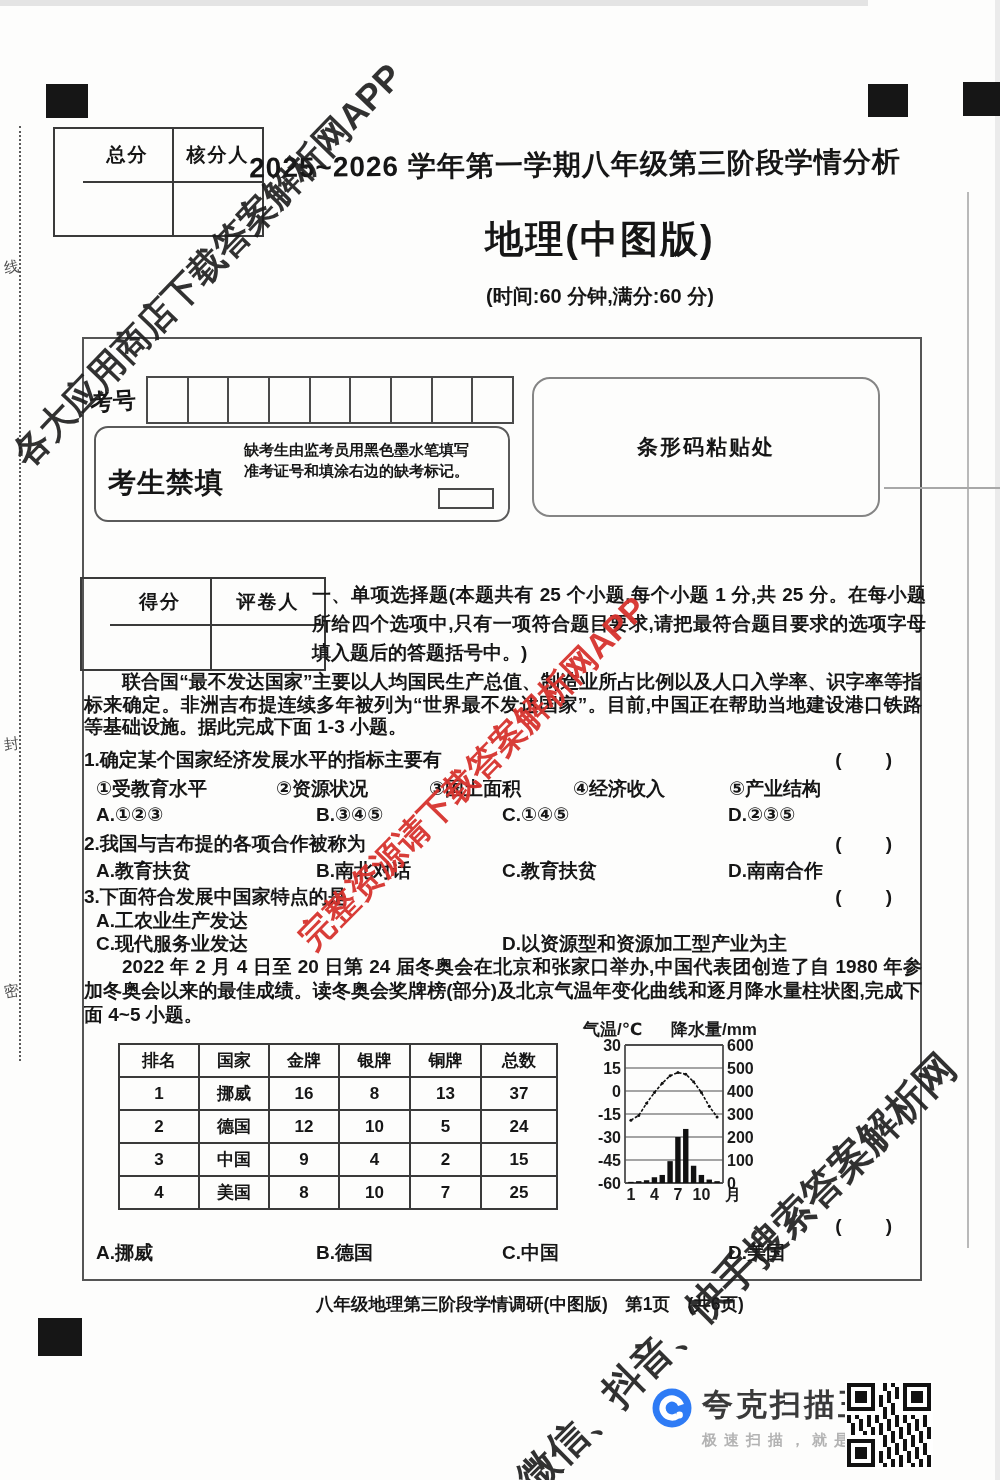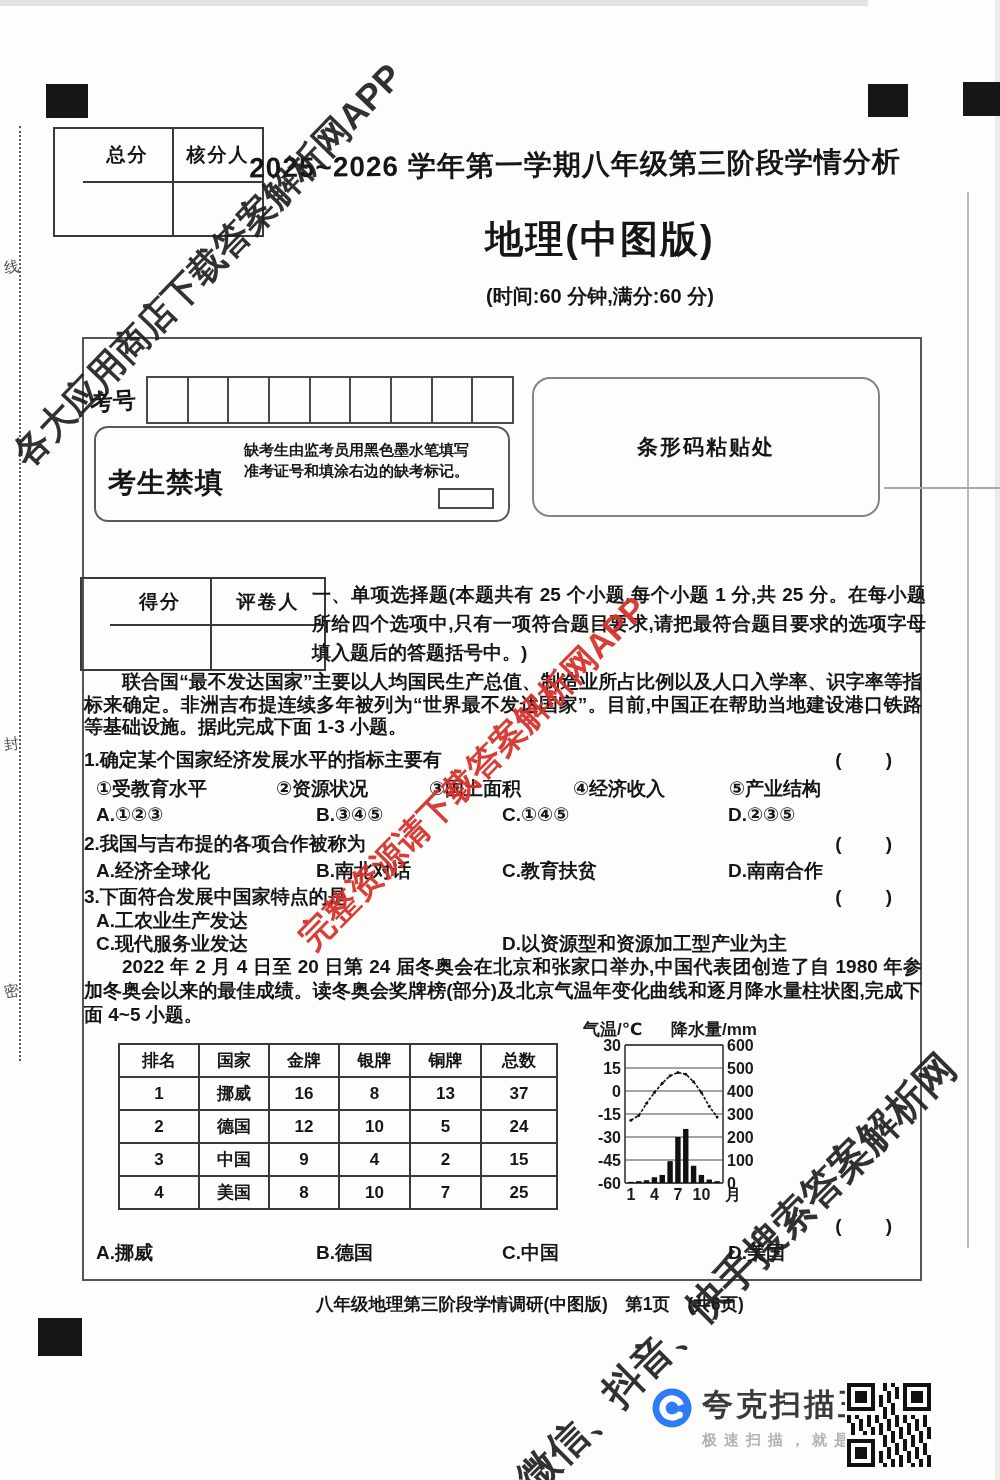--- a/index.html
+++ b/index.html
@@ -151,21 +151,21 @@
   <span class="oc1">B.③④⑤</span>
   <span class="oc2">C.①④⑤</span>
   <span class="oc3">D.②③⑤</span>
 </div>
 
 <div class="abs qline" style="top:831px;">
   <span>2.我国与吉布提的各项合作被称为</span>
   <span class="bracket">(　　)</span>
 </div>
 <div class="abs optrow" style="top:858px;">
-  <span class="oc0">A.经济全球化</span>
+  <span class="oc0">A.教育扶贫</span>
   <span class="oc1">B.南北对话</span>
   <span class="oc2">C.教育扶贫</span>
   <span class="oc3">D.南南合作</span>
 </div>
 
 <div class="abs qline" style="top:884px;">
   <span>3.下面符合发展中国家特点的是</span>
   <span class="bracket">(　　)</span>
 </div>
 <div class="abs optrow" style="top:908px;">

